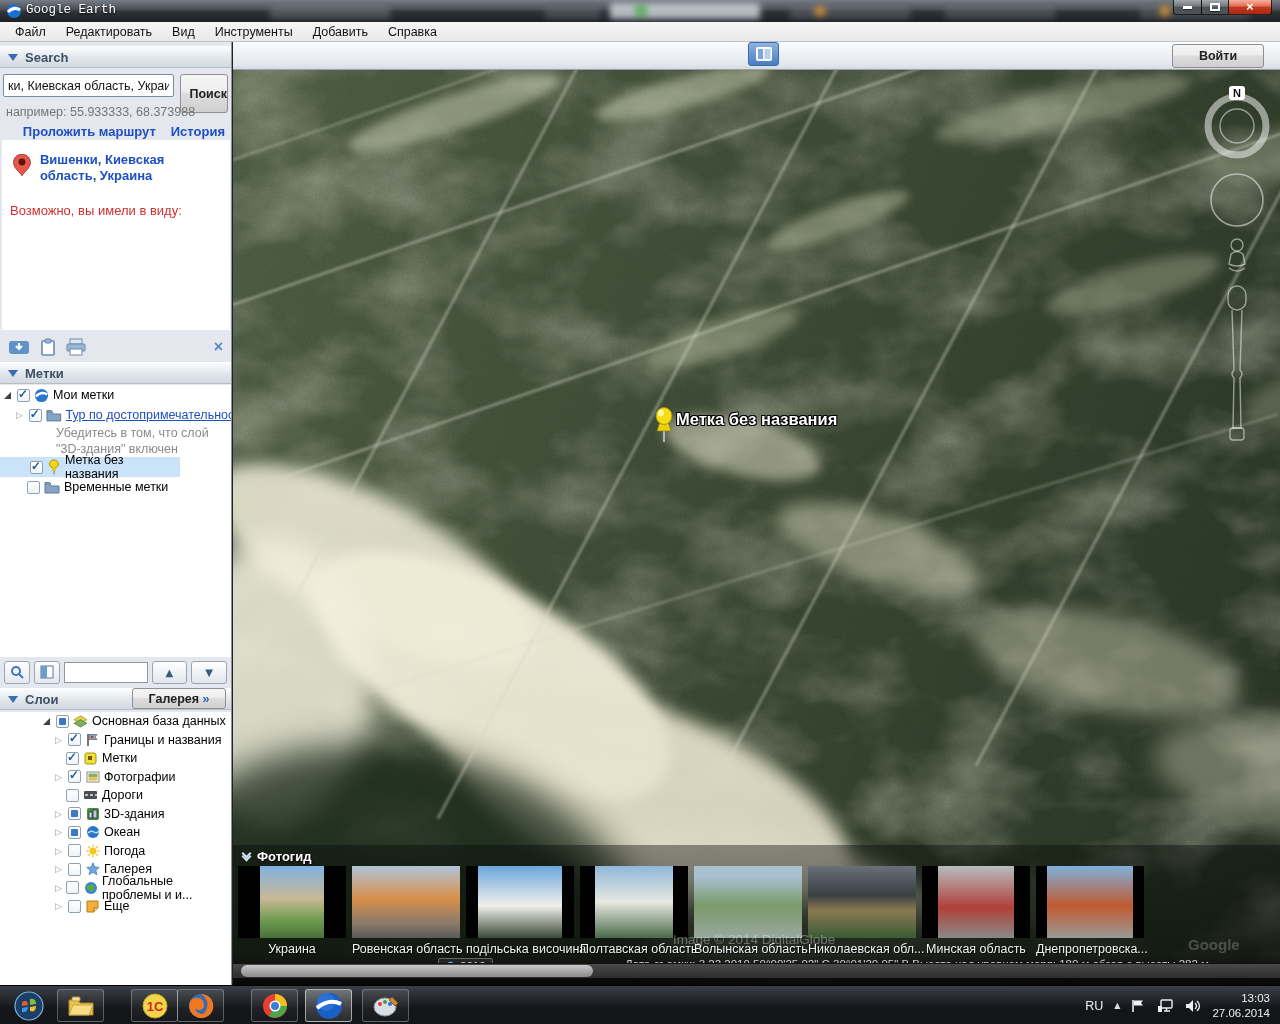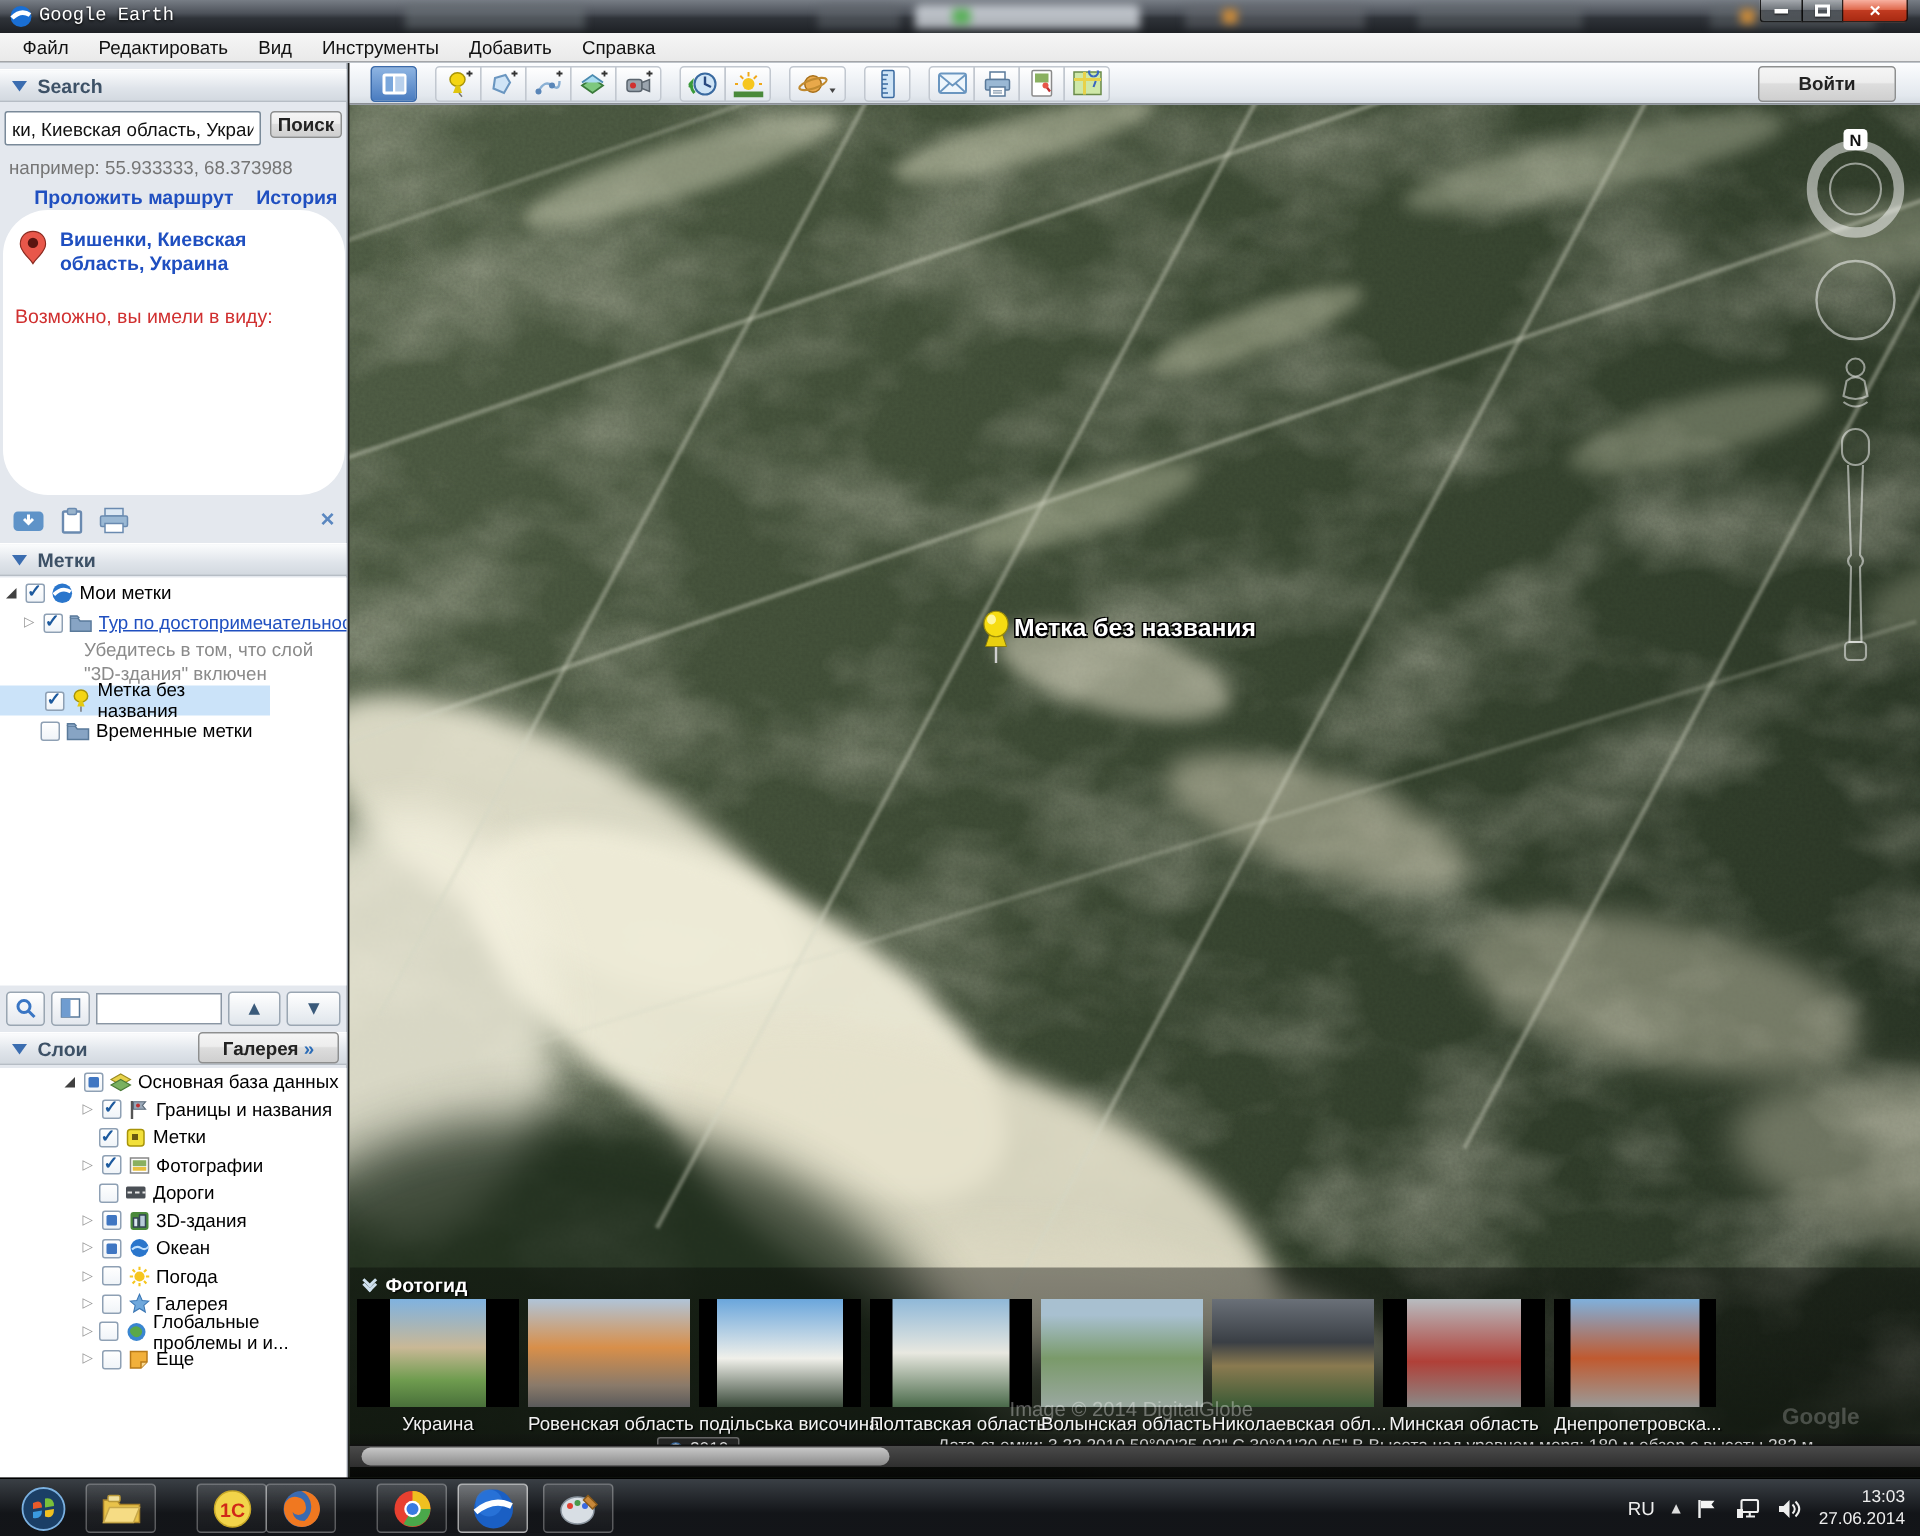--- a/index.html
+++ b/index.html
@@ -32,25 +32,25 @@
   #sidebar { position:absolute; left:0; top:42px; width:232px; height:943px; background:#e4e8ee; border-right:1px solid #8d949c; }
   .hdrbar { position:relative; height:22px; background:linear-gradient(#fbfcfd,#dfe4ea 60%,#d3d9e0);
     border-top:1px solid #fff; border-bottom:1px solid #b6bdc5; display:flex; align-items:center; padding:0 8px; gap:7px; }
   .hdrbar .tri { width:0; height:0; border-left:5px solid transparent; border-right:5px solid transparent; border-top:7px solid #3b6db0; }
   .hdrbar .hlabel { font-size:13px; font-weight:bold; color:#3d5166; }
   #search-row { position:absolute; left:0; top:32px; width:100%; display:flex; padding:0 3px; gap:6px; }
   #search-input { flex:1; height:23px; border:1px solid #7a8a99; border-radius:2px; font-size:12.5px; padding:0 4px; color:#111;
     font-family:"Liberation Sans",sans-serif; }
   .w7btn { background:linear-gradient(#f5f5f5,#ededed 45%,#dddddd 50%,#cfcfcf); border:1px solid #8e8f8f; border-radius:3px;
     font-size:12.5px; font-weight:bold; color:#222; font-family:"Liberation Sans",sans-serif; }
-  #search-btn { width:50px; height:18px; }
+  #search-btn { width:50px; height:39px;text-align:right; }
   #hint { position:absolute; left:6px; top:63px; font-size:12.5px; color:#757575; }
   #links-row { position:absolute; right:6px; top:82px; display:flex; gap:15px; }
   .blue-link { color:#1f4fc0; font-weight:bold; font-size:13px; }
-  #result-box { position:absolute; left:2px; top:98px; width:228px; height:190px; background:#fff;border-radius:30px; }
+  #result-box { position:absolute; left:2px; top:98px; width:228px; height:190px; background:#fff; }
   #result-entry { display:flex; gap:8px; padding:10px 6px 0 10px; }
   #result-text { font-size:13px; font-weight:bold; color:#1f4fc0; line-height:1.25; padding-top:2px; }
   #suggestion { padding:18px 0 0 8px; font-size:13px; color:#d03030; }
   #places-tools { position:absolute; left:0; top:292px; width:100%; height:26px; display:flex; align-items:center; padding:0 8px; gap:10px; }
   #places-tools .spacer { flex:1; }
   .tool-x { color:#5a87c0; font-size:16px; font-weight:bold; line-height:1; }
   #places-hdr { position:absolute; left:0; top:320px; width:100%; }
   #places-tree { position:absolute; left:0; top:343px; width:100%; height:272px; background:#fff; font-size:12.5px; }
   .trow { display:flex; align-items:center; height:20px; gap:4px; }
   .indent4 { padding-left:4px; } .indent16 { padding-left:16px; } .indent30 { padding-left:30px; }
@@ -70,21 +70,21 @@
     font-size:10px; color:#3a5a7a; font-family:"DejaVu Sans",sans-serif; }
   #layers-hdr { position:absolute; left:0; top:646px; width:100%; }
   #gallery-btn { position:absolute; right:5px; top:-1px; width:94px; height:21px; font-size:12.5px; }
   #gallery-btn .chev { color:#2b6cb8; font-weight:bold; }
   #layers-tree { position:absolute; left:0; top:670px; width:100%; height:273px; background:#fff; font-size:12.5px; }
   .lrow { display:flex; align-items:center; height:18.5px; gap:4px;margin-left:39px; }
   .licon { width:15px; height:15px; flex:none; display:flex; align-items:center; justify-content:center; }
 
   
   #toolbar { position:absolute; left:233px; top:42px; width:1047px; height:28px;
-    background:linear-gradient(#fcfdfe,#e3e8ee 80%,#d6dce3); border-bottom:1px solid #9aa0a8; display:flex; align-items:center; padding-left:14px; gap:12px; }
+    background:linear-gradient(#fcfdfe,#e3e8ee 80%,#d6dce3); border-bottom:1px solid #9aa0a8; display:flex; align-items:center; padding-left:14px; gap:12px;flex-direction:column; }
   .tgroup { display:flex; }
   .tbtn { width:31px; height:24px; border:1px solid #c2c8d0; background:linear-gradient(#ffffff,#eef1f5 60%,#e2e7ed); display:flex;
     align-items:center; justify-content:center; }
   .tbtn + .tbtn { margin-left:-1px; }
   .tgroup .tbtn:first-child { border-radius:3px 0 0 3px; } .tgroup .tbtn:last-child { border-radius:0 3px 3px 0; }
   .tgroup .tbtn:only-child { border-radius:3px; }
   #sidebar-toggle { background:linear-gradient(#8db4e2,#4a7cc0); border-color:#3a6aaa; border-radius:3px; }
   #login-btn { position:absolute; right:16px; top:2px; width:92px; height:24px; }
 
   

